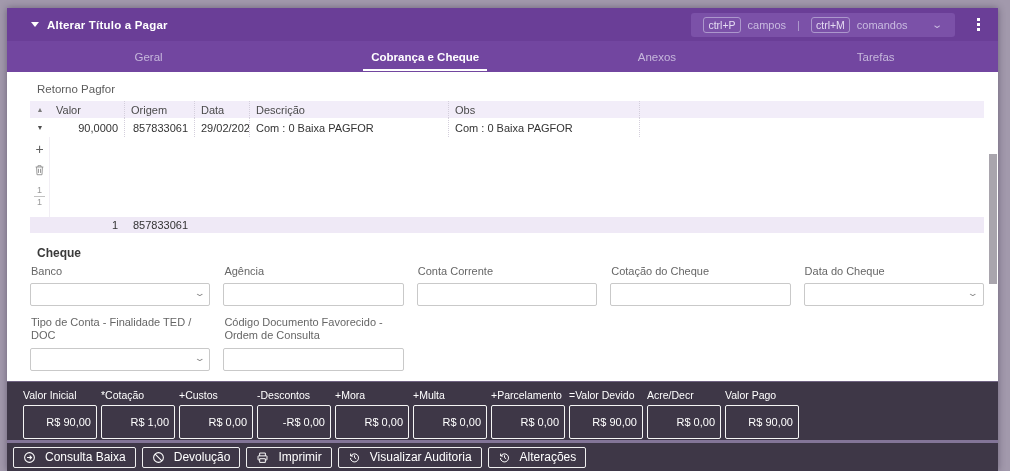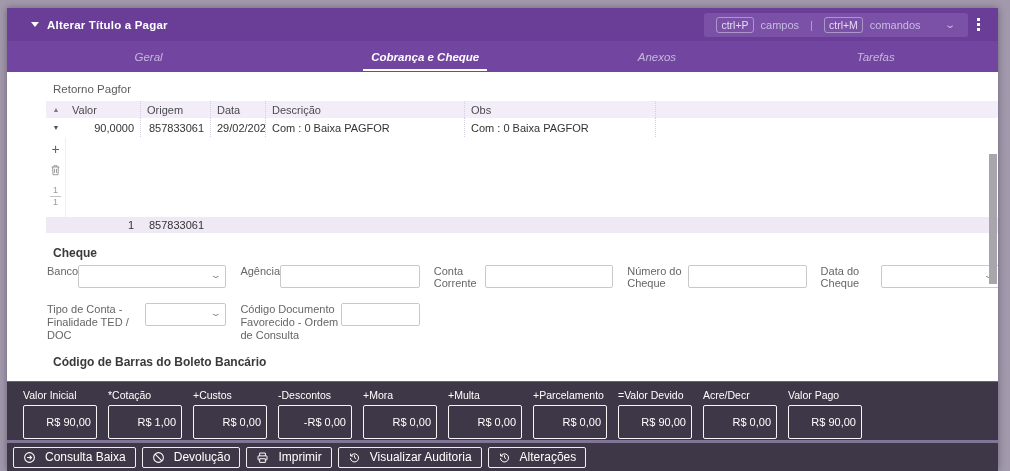--- a/index.html
+++ b/index.html
@@ -8,41 +8,41 @@
   .stage { position:relative; width:1010px; height:471px; background:#A299AC; }
   .card { position:absolute; left:7px; top:8px; width:991px; height:463px;
     display:flex; flex-direction:column; box-shadow:0 0 7px rgba(40,30,55,.45); }
 
   
   .titlebar { height:33px; background:#6A3E97; display:flex; align-items:center;
     padding:0 14px 0 24px; flex:0 0 auto; }
   .caret-down { width:0; height:0; border-left:4px solid transparent;
     border-right:4px solid transparent; border-top:5px solid #fff; margin-right:8px; }
   .win-title { color:#fff; font-size:11.5px; font-weight:bold; letter-spacing:.2px; }
-  .titlebar-right { margin-left:auto; display:flex; align-items:center; gap:5px; }
+  .titlebar-right { margin-left:auto; display:flex; align-items:center; gap:18px; }
   .shortcut-pill { background:#7B51A8; border-radius:3px; padding:4px 14px 4px 12px;
     display:flex; align-items:center; gap:7px; color:#C9BBE0; font-size:11px; }
   .key-chip { border:1px solid #AC97CC; border-radius:3px; padding:0 4px;
     font-size:10.5px; color:#E4DBF2; line-height:14px; }
   .pill-sep { color:#B3A2D1; margin:0 4px; }
   .pill-chevron { color:#C9BBE0; font-size:10px; margin-left:18px; transform:scaleX(1.4); }
   .kebab { display:flex; flex-direction:column; gap:2px; padding:2px 4px; cursor:pointer; }
   .kebab span { width:3px; height:3px; background:#fff; }
 
   
   .tabbar { height:31px; background:#7246A0; display:flex; flex:0 0 auto; }
-  .tab { display:flex; align-items:center; justify-content:center; cursor:pointer;font-style:italic; }
+  .tab { display:flex; align-items:center; justify-content:center; cursor:pointer; }
   .tab .tab-label { color:#C6B7DC; font-size:11.5px; position:relative; }
   .tab.active .tab-label { color:#fff; font-weight:bold; }
   .tab.active .tab-label::after { content:""; position:absolute; left:-8px; right:-8px;
     bottom:-8px; height:2px; background:#fff; }
 
   
   .content { flex:1 1 auto; background:#fff; position:relative;
-    padding:6px 14px 0 39px; overflow:hidden; }
+    padding:6px 14px 0 23px; overflow:hidden; }
   .section-label { color:#5C5C5C; font-size:11.5px; margin:5px 0 6px 7px; }
   .section-heading { color:#3A3A3A; font-size:12px; font-weight:bold; margin-left:7px; }
 
   
   .grid-table { display:grid; width:954px;
     grid-template-columns:20px 74px 70px 55px 199px 191px 1fr;
     grid-template-rows:17px 19px 80px 16px; font-size:11px; color:#333; }
   .hcell { background:#F2EDF9; color:#4A4A4A; display:flex; align-items:center;
     padding:0 6px; }
   .hcell.sep, .bcell.sep { border-left:1px dotted #D4CFDC; }
@@ -58,41 +58,41 @@
   .tri-down { color:#4F4F4F; font-size:7px; cursor:pointer; }
   .plus-btn { color:#5F5F5F; font-size:14px; line-height:12px; cursor:pointer; }
   .trash-btn { cursor:pointer; display:flex; }
   .pager { display:flex; flex-direction:column; align-items:center; font-size:9px;
     color:#9A9A9A; line-height:11px; }
   .pager .cur { border-bottom:1px solid #C2C2C2; padding:0 3px; }
 
   
   .form-grid { display:grid; grid-template-columns:repeat(5,1fr); column-gap:13px;
     width:954px; margin-top:5px; }
-  .field { display:flex; }
+  .field { display:flex; flex-direction:column; }
   .field-label { font-size:11px; color:#666; min-height:14px; margin:0 0 4px 1px; }
   .field-label.tall { min-height:28px; line-height:13px; }
   .control { height:23px; border:1px solid #C9C9C9; border-radius:2px; background:#fff;
     width:100%; font-size:11px; padding:0 6px; color:#333; outline:none; }
   .select-wrap { position:relative; }
   .select-wrap .control { width:100%; }
   .sel-chevron { position:absolute; right:7px; top:5px; color:#8A8A8A; font-size:9px;
     transform:scaleX(1.6); pointer-events:none; }
   .row2 { margin-top:10px; }
   .clipped-heading { margin-top:9px; }
 
   
   .v-scrollbar { position:absolute; right:1px; top:0; bottom:0; width:8px; }
   .v-thumb { position:absolute; right:0; top:82px; width:8px; height:130px;
     background:#A9A5AD; cursor:pointer; }
 
   
   .summary-bar { height:62px; background:#3E3747; flex:0 0 auto;
     border-top:1px solid #6E6180; border-bottom:3px solid #837598;
-    display:flex; gap:11px; padding:7px 0 0 16px; }
+    display:flex; gap:4px; padding:7px 0 0 16px; }
   .sum-group { width:74px; flex:0 0 auto; }
   .sum-label { color:#fff; font-size:10.5px; white-space:nowrap; }
   .sum-box { margin-top:4px; height:21px; border:1px solid #F5F5F5; border-radius:2px;
     color:#fff; font-size:11px; display:flex; align-items:center;
     justify-content:flex-end; padding:16px 5px; }
 
   
   .footer-toolbar { height:28px; background:#3E3747; flex:0 0 auto; display:flex;
     align-items:center; gap:6px; padding-left:6px; }
   .tool-btn { display:flex; align-items:center; gap:9px; height:21px;
@@ -202,21 +202,21 @@
         </div>
         <div class="field">
           <div class="field-label">Agência</div>
           <input class="control" style="">
         </div>
         <div class="field">
           <div class="field-label">Conta Corrente</div>
           <input class="control" style="">
         </div>
         <div class="field">
-          <div class="field-label">Número do Cheque</div>
+          <div class="field-label">Cotação do Cheque</div>
           <input class="control" style="">
         </div>
         <div class="field">
           <div class="field-label">Data do Cheque</div>
           <div class="select-wrap">
             <input class="control" readonly="" style="">
             <span class="sel-chevron">⌄</span>
           </div>
         </div>
       </div>

